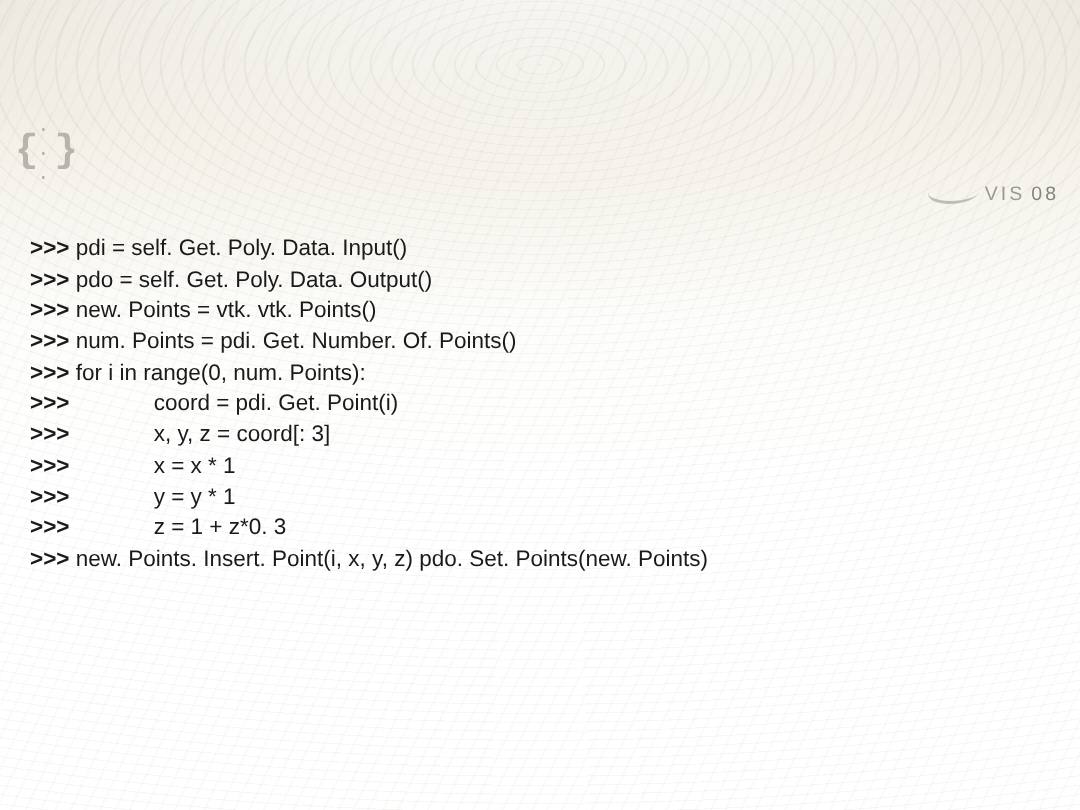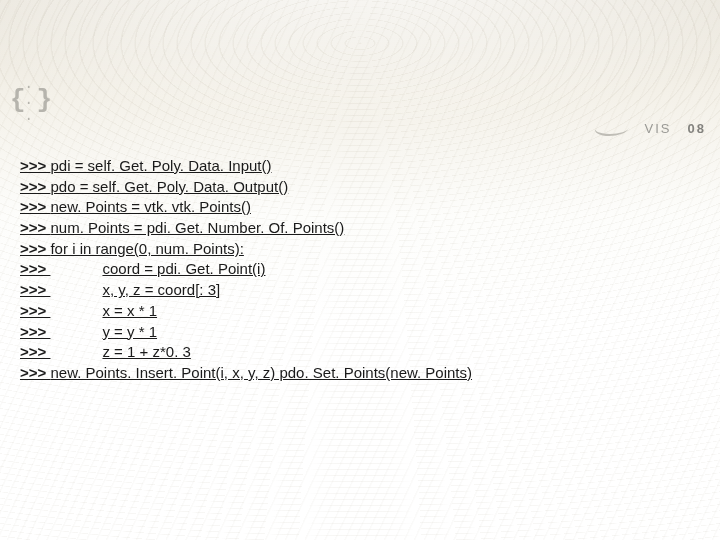--- a/index.html
+++ b/index.html
@@ -43,41 +43,40 @@
     position:absolute;
     left:54px;top:82px;
     font-size:27px;
     color:#2b2b2b;
     letter-spacing:0.3px;
   }
   .logo{
     position:absolute;
     right:14px;top:120px;
     display:flex;align-items:center;
-    gap:16px;
+    gap:4px;
     color:#8a8a86;
     font-size:13px;
     opacity:0.85;
   }
   .logo .swoosh{
     width:34px;height:14px;
     border-bottom:2px solid #b6b4ad;
     border-radius:0 0 50% 50%;
     transform:skewX(-20deg);
   }
   .logo .txt{letter-spacing:2px;}
-  .logo .b{font-weight:bold;color:#6f6f6b;}
+  .logo .b{font-weight:normal;color:#6f6f6b;}
   .code{
     position:absolute;
     left:20px;top:156px;
     font-size:15px;
     line-height:1.38;
     color:#1a1a1a;
     white-space:pre;
-    text-decoration:underline;
   }
   .code .line{display:block;}
   .code .p{font-weight:bold;}
   .code .ind{display:inline-block;width:52px;}
 </style>
 </head>
 <body>
 
 <div class="slide">
   <div class="swirl"></div>

